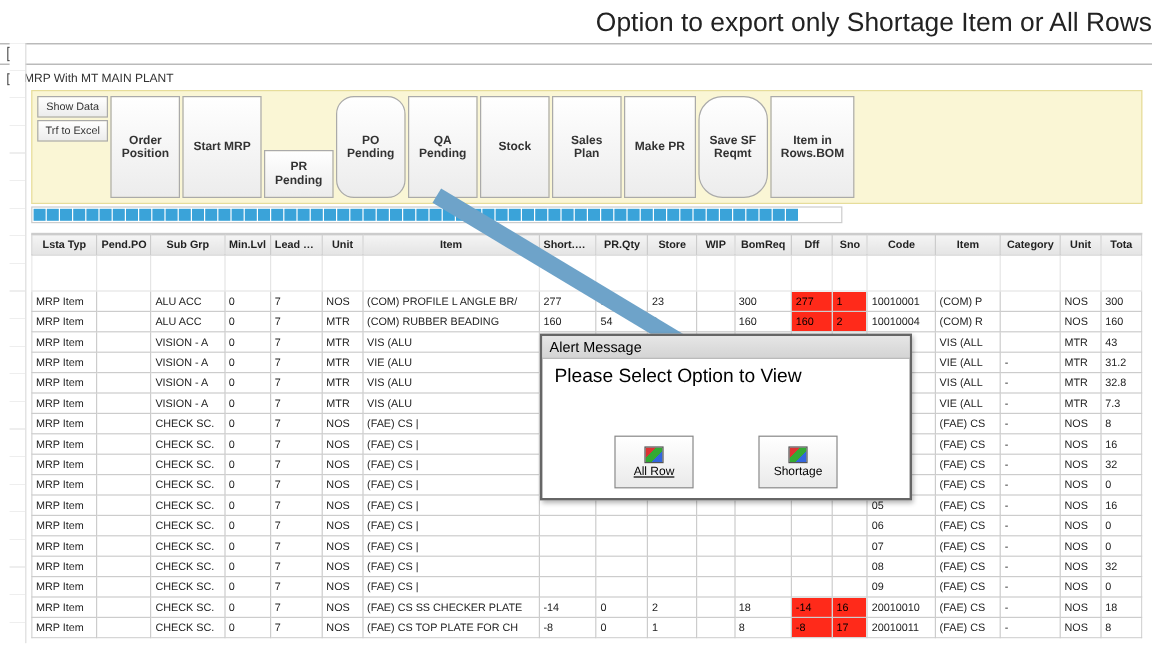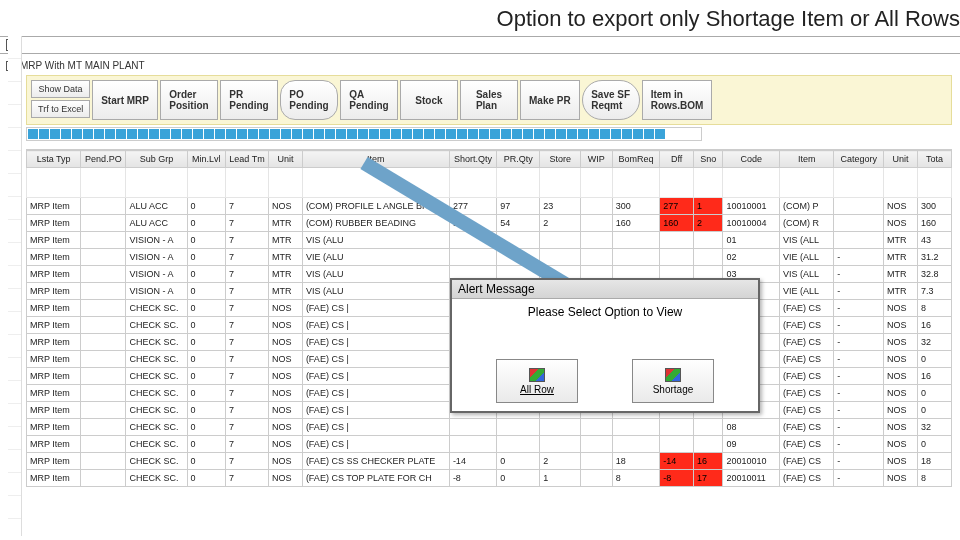--- a/index.html
+++ b/index.html
@@ -5,36 +5,36 @@
 * { box-sizing: border-box; margin: 0; padding: 0; }
 body { font-family: Arial, sans-serif; font-size: 10px; background: #fff; width: 960px; height: 540px; overflow: hidden; position: relative; }
 .page-caption { font-size: 22px; font-weight: 400; text-align: right; padding: 6px 0 4px; color: #222; }
 .titlebar { background: #fff; border-top: 1px solid #aaa; border-bottom: 1px solid #aaa; padding: 2px 6px; font-size: 10px; color: #333; display: flex; align-items: center; gap: 4px; }
 .titlebar .winicon { width: 12px; height: 12px; border: 1px solid #555; display: inline-block; }
 .subtitle { background: #fff; padding: 2px 6px; font-size: 10px; color: #333; display: flex; align-items: center; gap: 4px; margin-top: 4px; }
 .subtitle .arricon { width: 10px; height: 10px; display: inline-block; border: 1px solid #555; }
 .toolbar-wrap { background: #faf6d5; border: 1px solid #e6dd9a; margin: 2px 8px 0 26px; padding: 4px; }
 .toolbar { display: flex; gap: 2px; align-items: stretch; }
 .sidebtns { display: flex; flex-direction: column; gap: 2px; }
-.btn { background: linear-gradient(#fff,#ececec); border: 1px solid #aaa; padding: 3px 6px; font-size: 9px; color: #333; cursor: pointer; min-height: 18px; display: flex; align-items: center; justify-content: center; }
+.btn { background: linear-gradient(#fff,#ececec); border: 1px solid #aaa; padding: 3px 6px; font-size: 9px; color: #333; cursor: pointer; text-align: center; min-height: 18px; display: flex; align-items: center; justify-content: center; }
 .bigbtn { font-size: 10px; font-weight: bold; padding: 4px 8px; min-width: 58px; min-height: 40px; }
 .progress-row { margin: 2px 8px 0 26px; height: 16px; display: flex; }
 .progress { height: 14px; width: 676px; background: #fff; display: flex; gap: 1px; padding: 1px; border: 1px solid #ccc; }
 .progress .seg { flex: 0 0 10px; background: #3aa3d9; }
 .grid-wrap { margin: 6px 8px 0 26px; border-top: 1px solid #ccc; overflow: auto; }
 table { border-collapse: collapse; width: 100%; font-size: 9px; color: #222; table-layout: fixed; }
 th, td { border: 1px solid #ccc; padding: 2px 3px; white-space: nowrap; overflow: hidden; text-overflow: ellipsis; height: 17px; }
-th { background: linear-gradient(#f4f4f4,#e4e4e4); font-weight: normal; font-size: 9px; }
+th { background: linear-gradient(#f4f4f4,#e4e4e4); font-weight: bold; font-size: 9px; }
 .blank-row td { height: 30px; border-color: #e5e5e5; background:#fff; }
 .red { background: #ff2a1a; color: #000; }
 .modal { position: absolute; top: 278px; left: 450px; width: 310px; background: #fff; border: 2px solid #666; box-shadow: 2px 2px 4px rgba(0,0,0,.3); }
 .modal .mtitle { background: linear-gradient(#e6e6e6,#d4d4d4); padding: 2px 6px; font-size: 12px; border-bottom: 1px solid #aaa; }
-.modal .mbody { padding: 6px 10px 4px; font-size: 12px; text-align: center; }
+.modal .mbody { padding: 6px 10px 4px; font-size: 16px; text-align: left; }
 .modal .mbtns { display: flex; justify-content: center; gap: 54px; padding: 36px 10px 8px; }
-.modal .mbtn { width: 82px; height: 44px; background: linear-gradient(#fff,#eaeaea); border: 1px solid #888; font-size: 10px; cursor: pointer; display: flex; flex-direction: column; align-items: center; justify-content: center; gap: 2px; }
+.modal .mbtn { width: 66px; height: 44px; background: linear-gradient(#fff,#eaeaea); border: 1px solid #888; font-size: 10px; cursor: pointer; display: flex; flex-direction: column; align-items: center; justify-content: center; gap: 2px; }
 .modal .flag { width: 16px; height: 14px; display: inline-block; background: linear-gradient(135deg,#d33 0 33%,#3a3 33% 66%,#36d 66%); border:1px solid #555; }
 .arrow { position: absolute; top: 156px; left: 364px; width: 290px; height: 14px; background: #6ea3c9; transform: rotate(31deg); transform-origin: left center; }
 .arrow::after { content: ""; position: absolute; right: -20px; top: -10px; border-left: 24px solid #6ea3c9; border-top: 17px solid transparent; border-bottom: 17px solid transparent; }
 .left-edge { position: absolute; left: 8px; top: 36px; width: 14px; height: 500px; background: repeating-linear-gradient(#fff 0 22px,#eee 22px 23px); border-right: 1px solid #ddd; }
 </style>
 </head>
 <body>
 
 <div class="page-caption">Option to export only Shortage Item or All Rows</div>
 
@@ -48,24 +48,24 @@
   <span class="arricon"></span>
   <span>MRP With MT MAIN PLANT</span>
 </div>
 
 <div class="toolbar-wrap">
   <div class="toolbar">
     <div class="sidebtns">
       <div class="btn">Show Data</div>
       <div class="btn">Trf to Excel</div>
     </div>
-    <div class="btn bigbtn">Start MRP</div>
     <div class="btn bigbtn" style="white-space:pre-line;">Order
 Position</div>
-    <div class="btn bigbtn" style="white-space:pre-line;">PR
+    <div class="btn bigbtn">Start MRP</div>
+    <div class="btn bigbtn" style="white-space:pre-line;margin-top:45px;">PR
 Pending</div>
     <div class="btn bigbtn" style="white-space:pre-line;border-radius:15px;">PO
 Pending</div>
     <div class="btn bigbtn" style="white-space:pre-line;">QA
 Pending</div>
     <div class="btn bigbtn">Stock</div>
     <div class="btn bigbtn" style="white-space:pre-line;">Sales
 Plan</div>
     <div class="btn bigbtn">Make PR</div>
     <div class="btn bigbtn" style="white-space:pre-line;border-radius:20px;">Save SF

